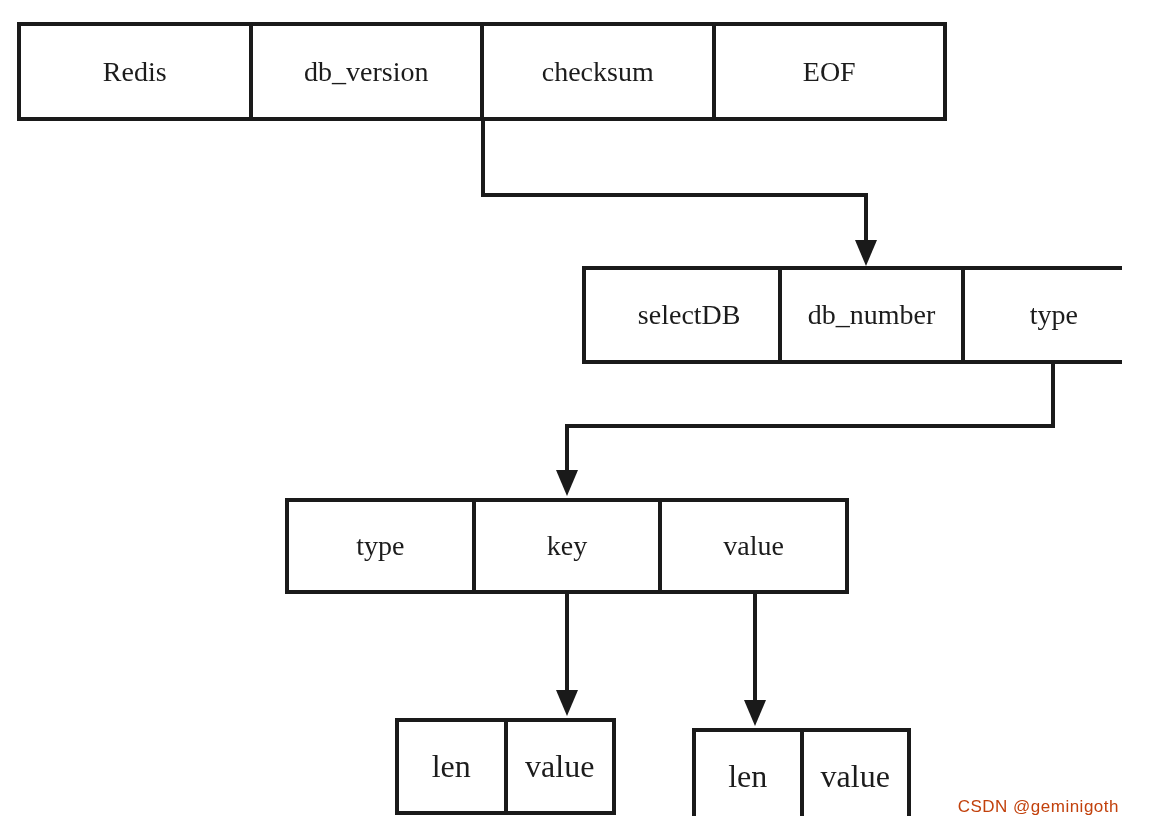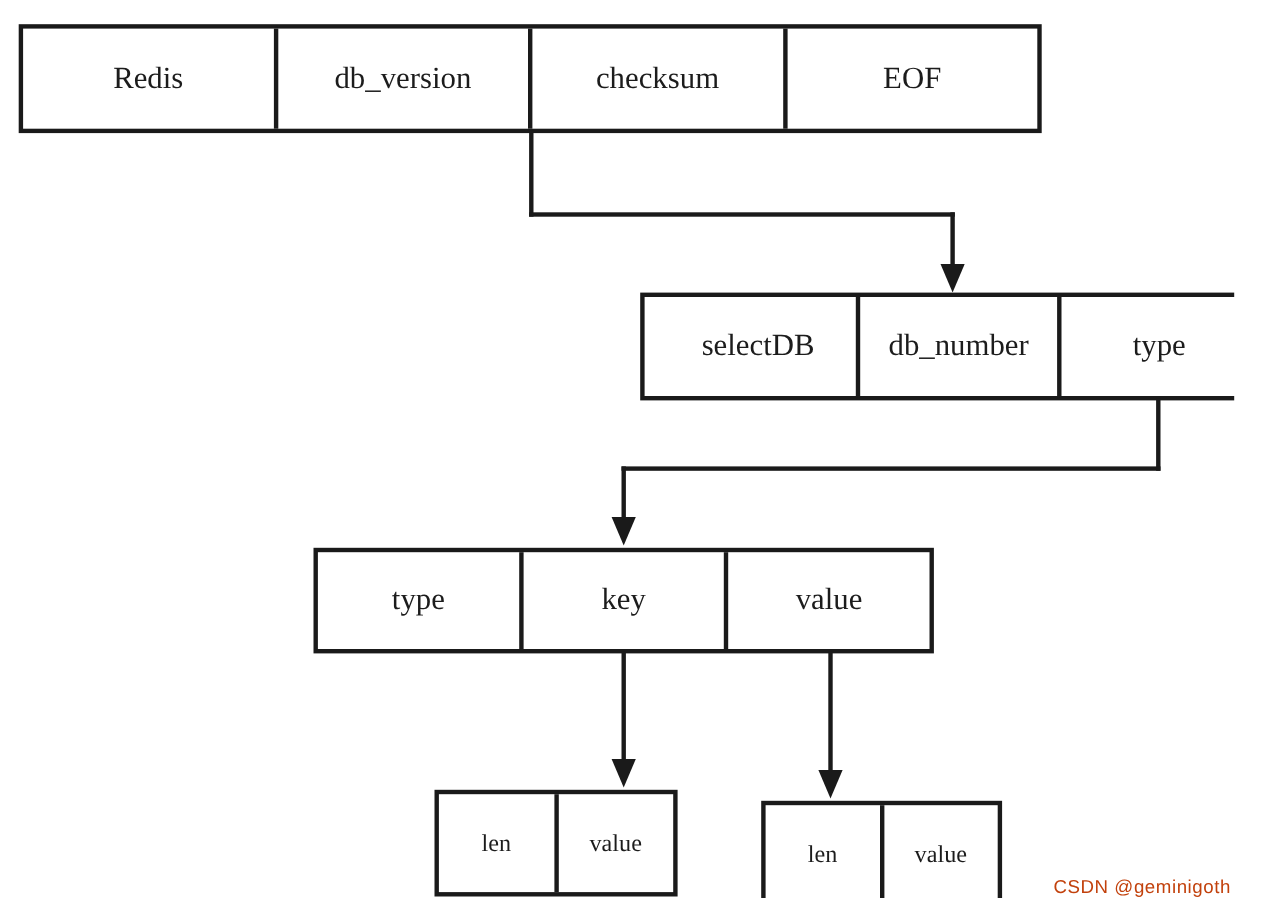--- a/index.html
+++ b/index.html
@@ -25,21 +25,21 @@
     display: flex;
     align-items: center;
     justify-content: center;
     font-size: 28px;
     color: #1c1c1c;
     border-left: 4px solid var(--ln);
     box-sizing: border-box;
     white-space: nowrap;
   }
   .cell:first-child { border-left: none; }
-  .small .cell { font-size: 22px; }
+  .small .cell { font-size: 32px; }
   .seg {
     position: absolute;
     background: var(--ln);
   }
   .arrow-down {
     position: absolute;
     width: 0;
     height: 0;
     border-left: 11px solid transparent;
     border-right: 11px solid transparent;

